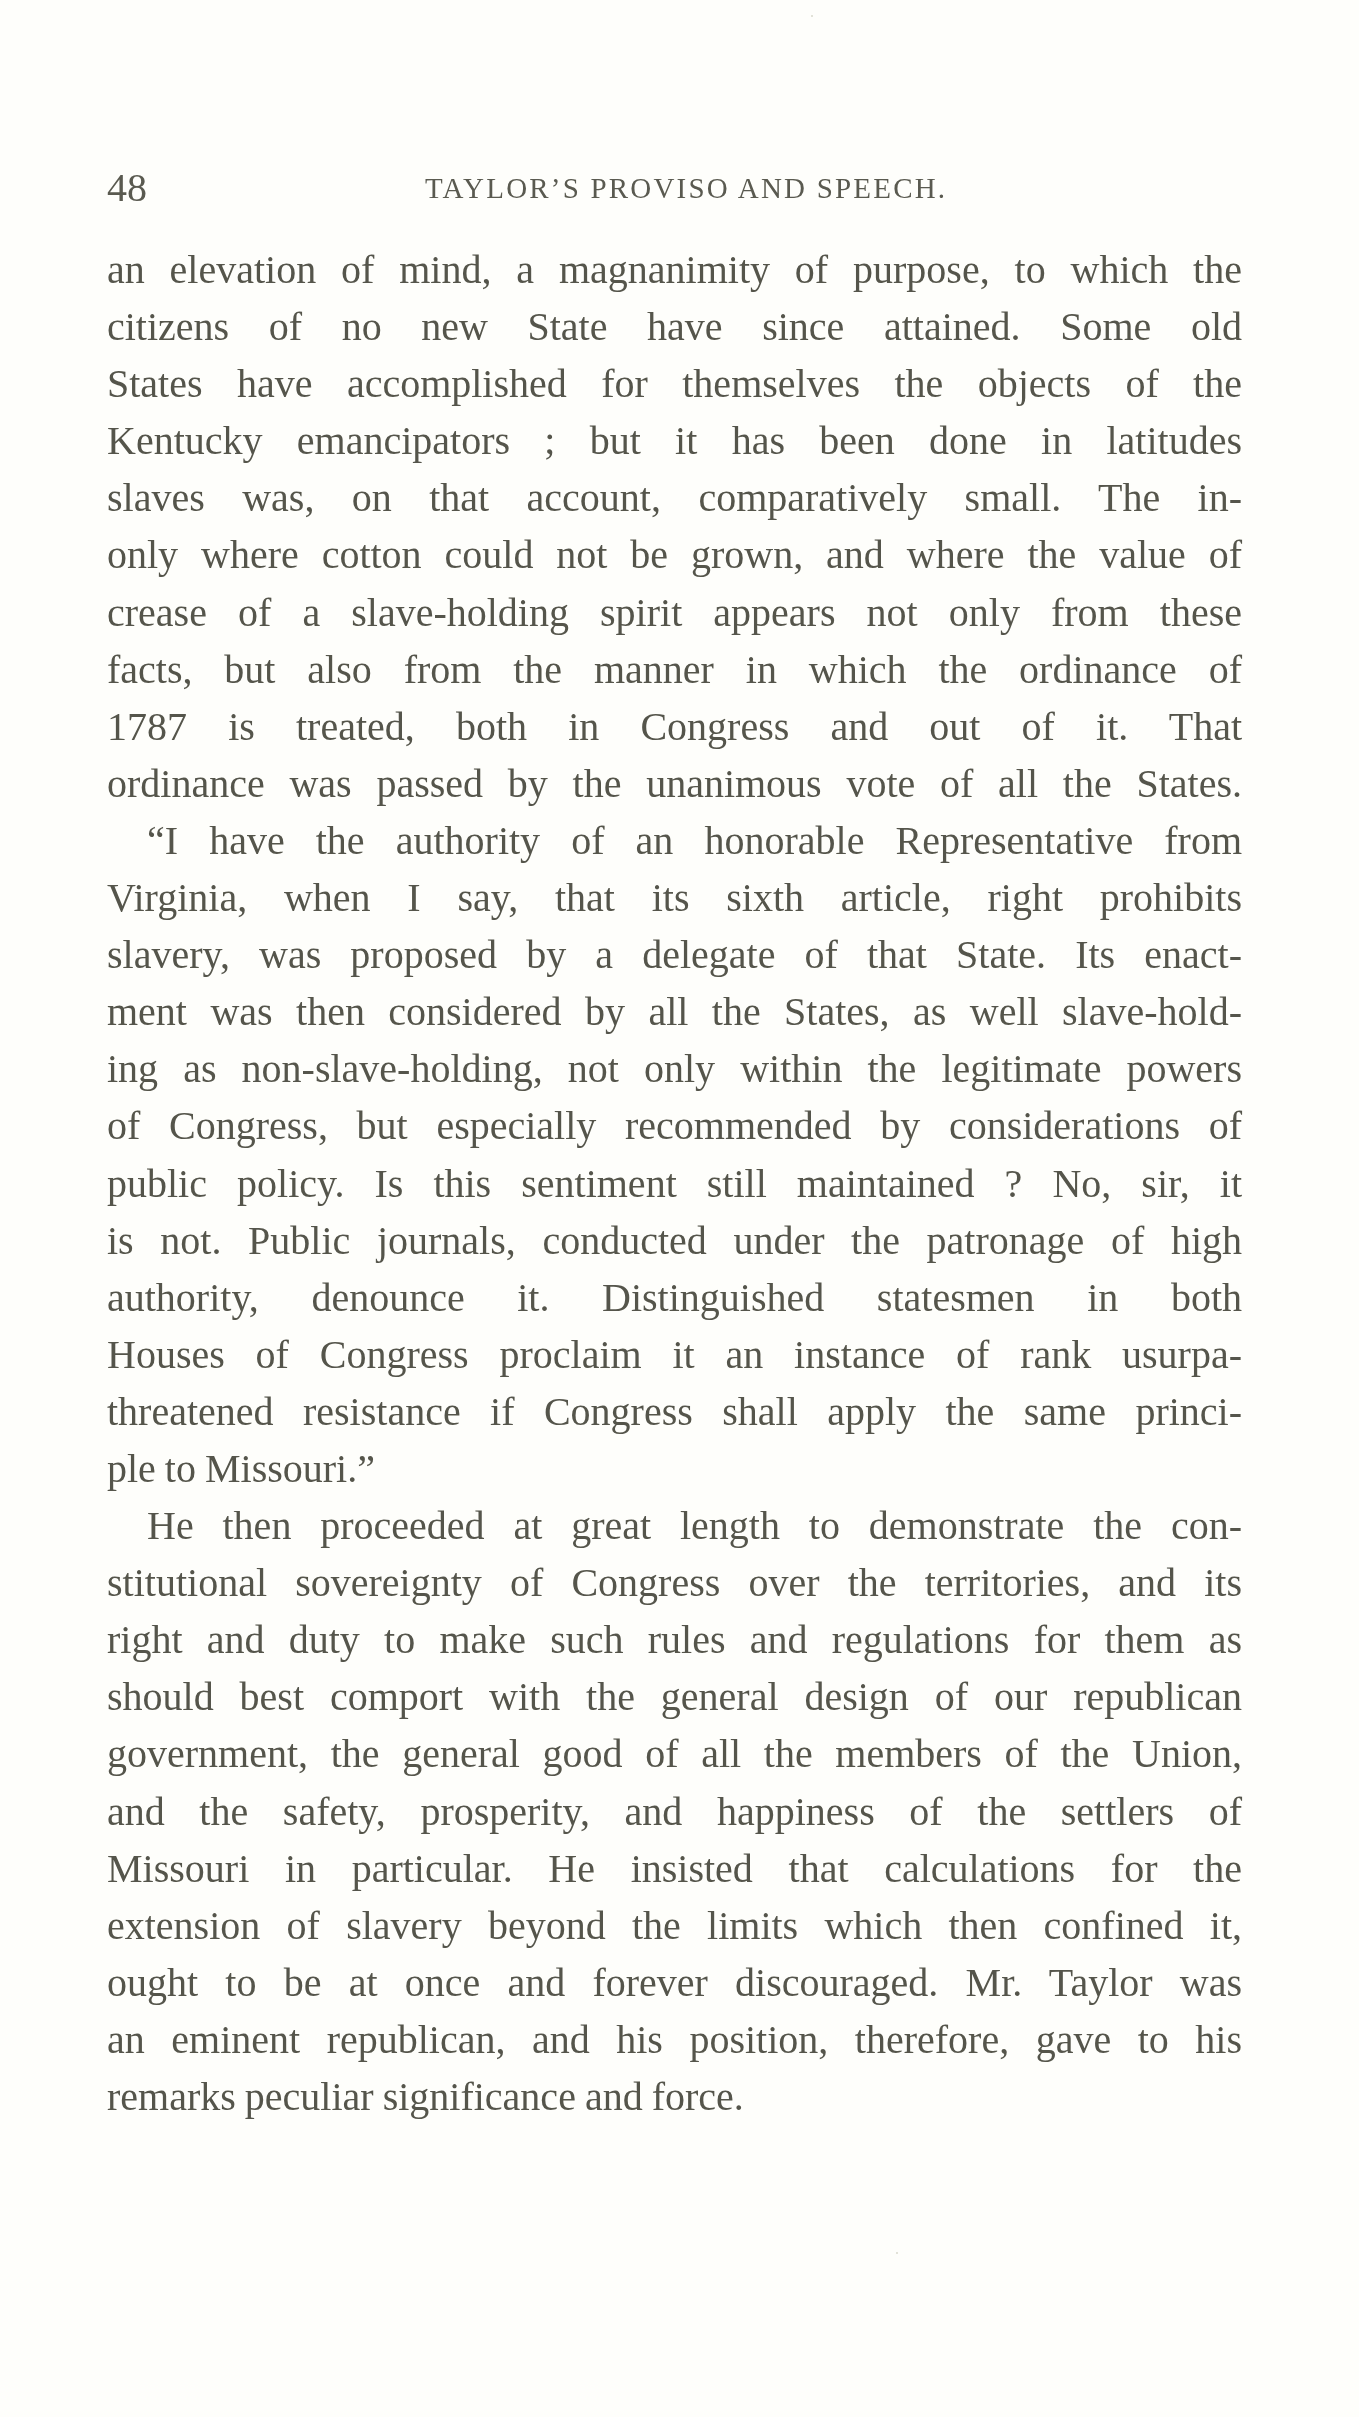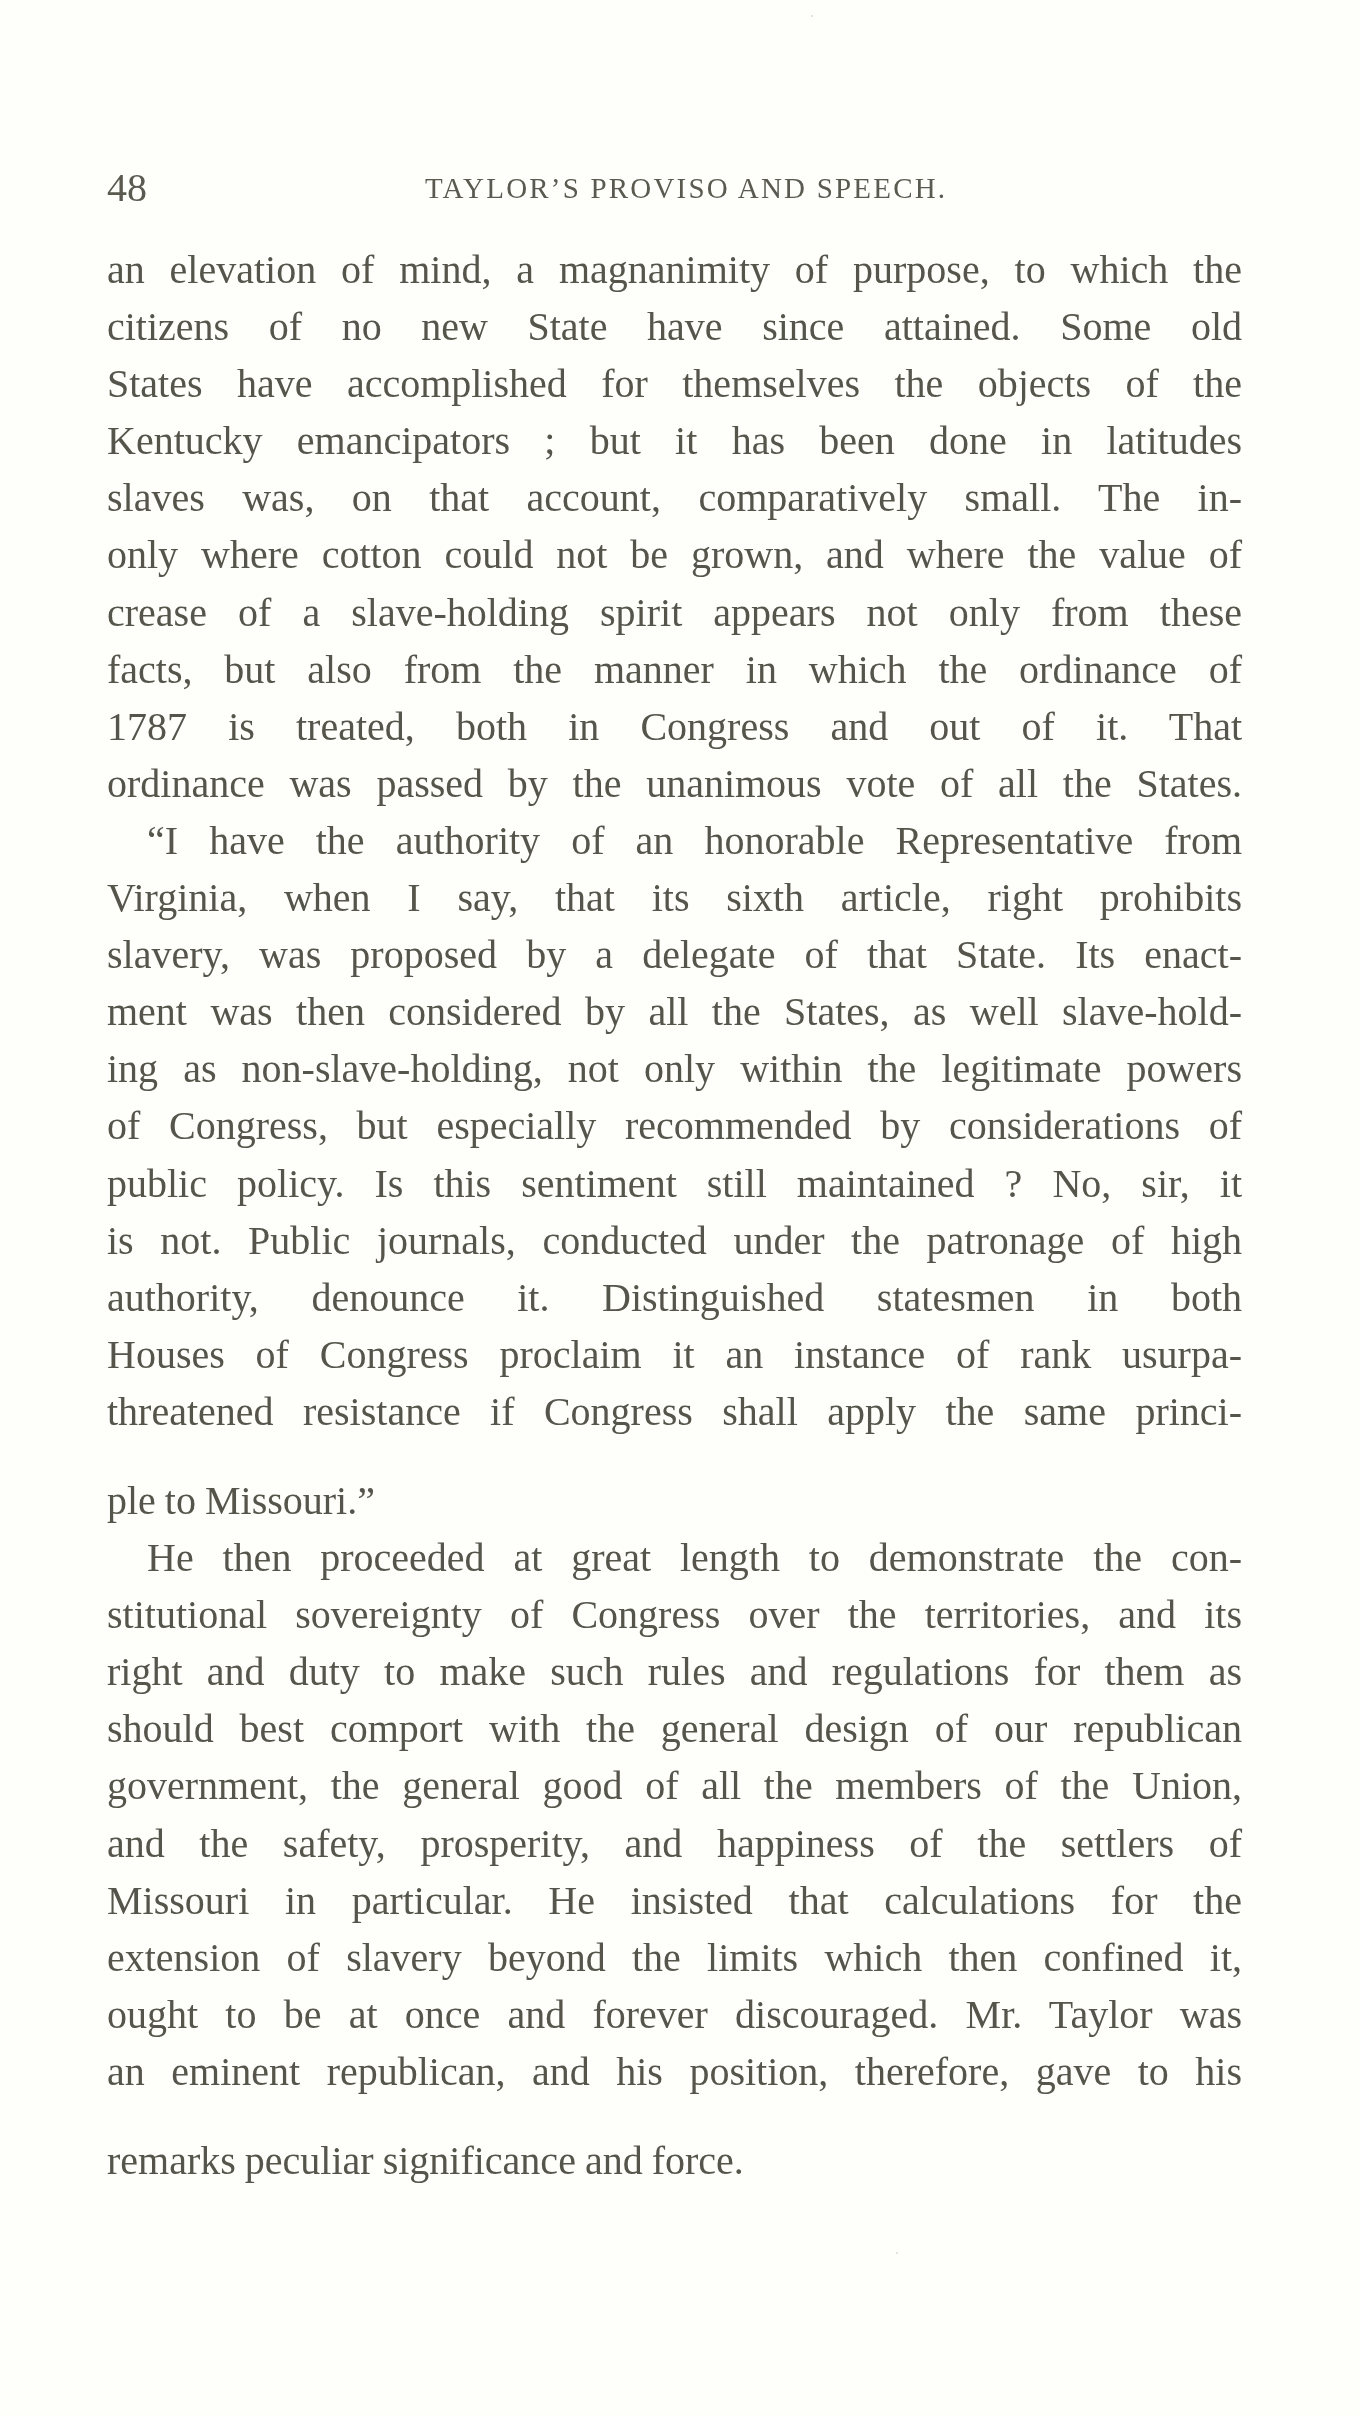--- a/index.html
+++ b/index.html
@@ -48,21 +48,21 @@
     display: block;
     height: 57.1px;
     line-height: 57.1px;
     font-size: 40px;
     white-space: nowrap;
     text-align: justify;
     text-align-last: justify;
     word-spacing: -1px;
   }
   .line.indent { padding-left: 40px; }
-  .line.last { text-align: left; text-align-last: left; margin-top: 32px; }
+  .line.last { text-align: left; text-align-last: left; }
   .speck {
     position: absolute;
     width: 2px; height: 2px;
     background: #d8d8cc;
     border-radius: 50%;
   }
 </style>
 </head>
 <body>
 

